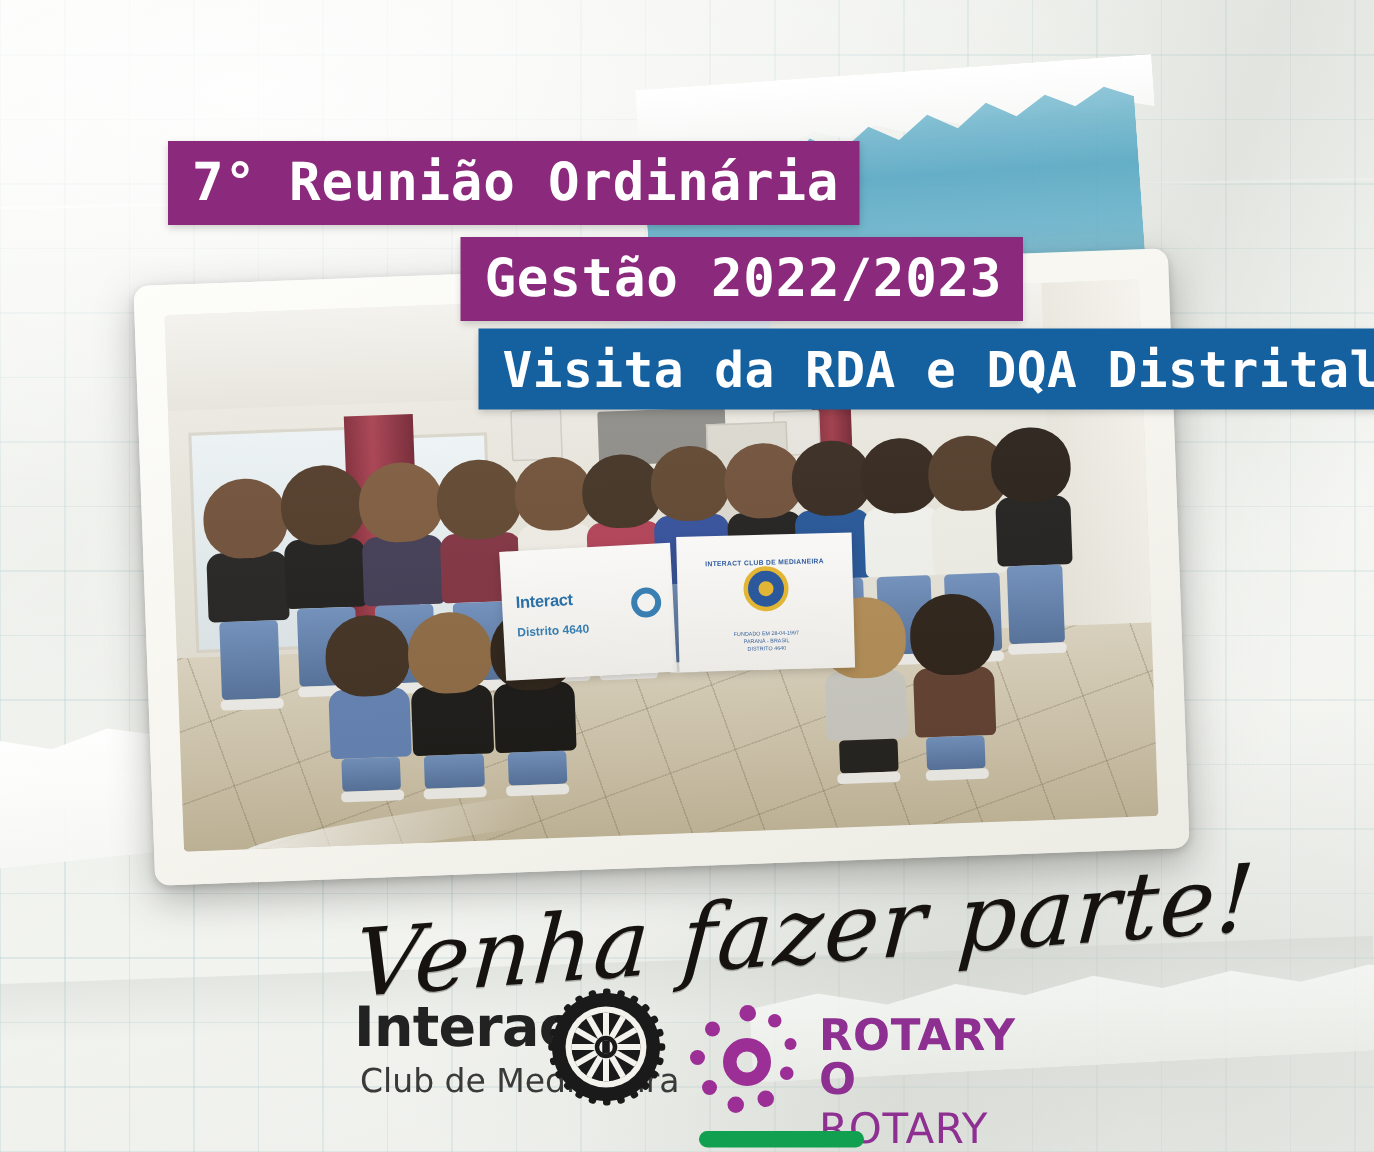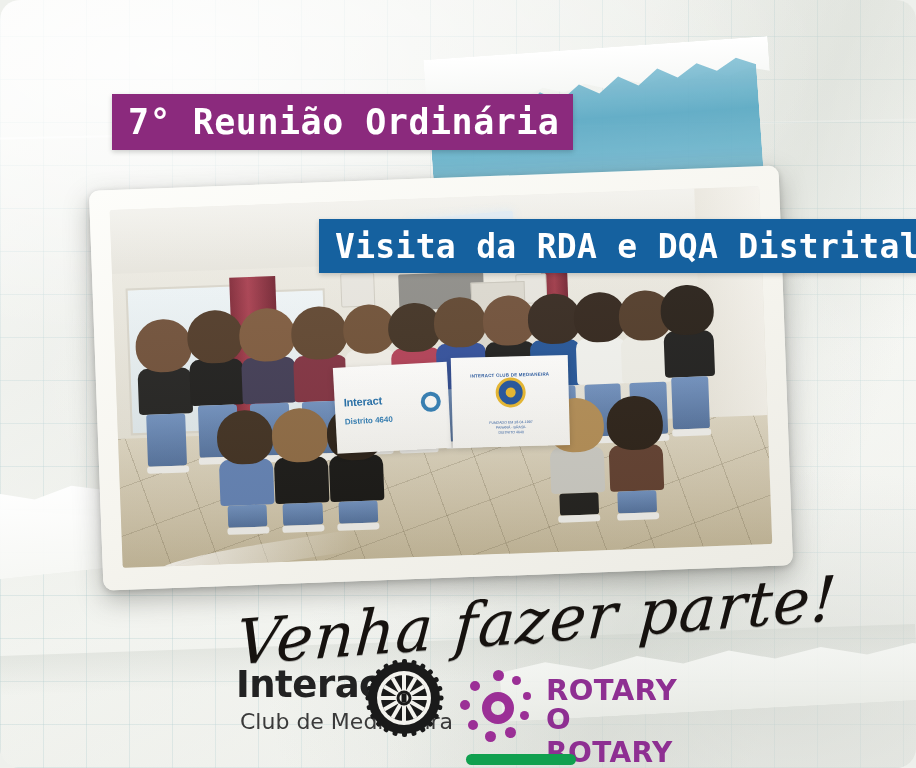--- a/index.html
+++ b/index.html
@@ -8,21 +8,20 @@
     font-family:"Liberation Sans", sans-serif;
     background:#eef0ec;
   }
   .poster{
     position:relative;width:916px;height:768px;overflow:hidden;
     background:
       linear-gradient(135deg, rgba(255,255,255,.55) 0%, rgba(230,233,228,.25) 40%, rgba(250,250,248,.5) 100%),
       repeating-linear-gradient(0deg, rgba(150,190,195,.30) 0px, rgba(150,190,195,.30) 1px, rgba(0,0,0,0) 1px, rgba(0,0,0,0) 43px),
       repeating-linear-gradient(90deg, rgba(150,190,195,.30) 0px, rgba(150,190,195,.30) 1px, rgba(0,0,0,0) 1px, rgba(0,0,0,0) 43px),
       linear-gradient(160deg,#f4f5f1 0%, #eceee9 35%, #f6f7f3 60%, #e7e9e3 100%);
-    border-radius: 20px;
   }
   
   .paper-shade{
     position:absolute;inset:0;pointer-events:none;
     background:
       radial-gradient(120% 60% at 18% 8%, rgba(255,255,255,.85), rgba(255,255,255,0) 60%),
       radial-gradient(90% 50% at 85% 92%, rgba(190,195,188,.40), rgba(255,255,255,0) 62%),
       radial-gradient(70% 40% at 50% 50%, rgba(255,255,255,.35), rgba(255,255,255,0) 70%),
       linear-gradient(110deg, rgba(255,255,255,0) 55%, rgba(205,210,202,.35) 72%, rgba(255,255,255,0) 86%);
   }
@@ -210,21 +209,21 @@
     position:absolute;left:22px;top:22px;width:32px;height:32px;border-radius:50%;
     border:9px solid #9b2f96;box-sizing:border-box;background:transparent;
   }
   .sunburst .dot{position:absolute;border-radius:50%;background:#9b2f96;}
   .imagine-text{
     position:absolute;left:86px;top:10px;
     font-family:"DejaVu Sans","Liberation Sans",sans-serif;
     color:#8e2f92;
   }
   .imagine-l1{font-weight:700;font-size:29px;letter-spacing:.4px;line-height:1;}
-  .imagine-l2{font-weight:700;font-size:28px;letter-spacing:.4px;line-height:1;margin-top:5px;}
+  .imagine-l2{font-weight:400;font-size:28px;letter-spacing:.4px;line-height:1;margin-top:5px;}
   .green-line{
     position:absolute;left:6px;top:88px;width:110px;height:11px;border-radius:6px;
     background:#10a04f;
   }
 </style>
 </head>
 <body>
 
 <div class="poster">
 
@@ -407,20 +406,23 @@
           <div class="crest-foot">FUNDADO EM 28-04-1997<br>PARANÁ - BRASIL<br>DISTRITO 4640</div>
         </div>
 
         <div class="photo-tone"></div>
       </div>
     </div>
   </div>
 
   <div class="bar bar1">
     <span>7° Reunião Ordinária</span>
+  </div>
+  <div class="bar bar2">
+    <span>Gestão 2022/2023</span>
   </div>
   <div class="bar bar3">
     <span>Visita da RDA e DQA Distrital</span>
   </div>
 
   <div class="script">Venha fazer parte!</div>
 
   <div class="interact-logo">
     <div class="interact-word">Interact</div>
     <div class="interact-sub">Club de Medianeira</div>

